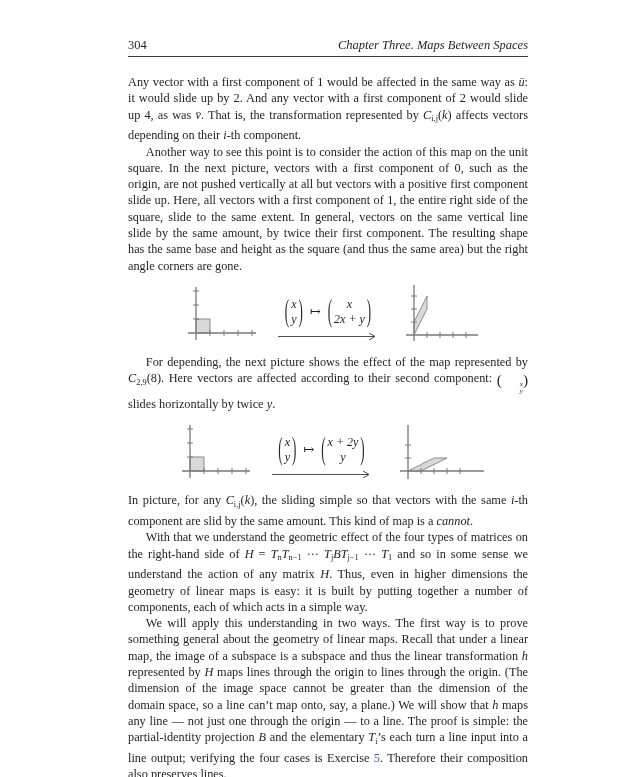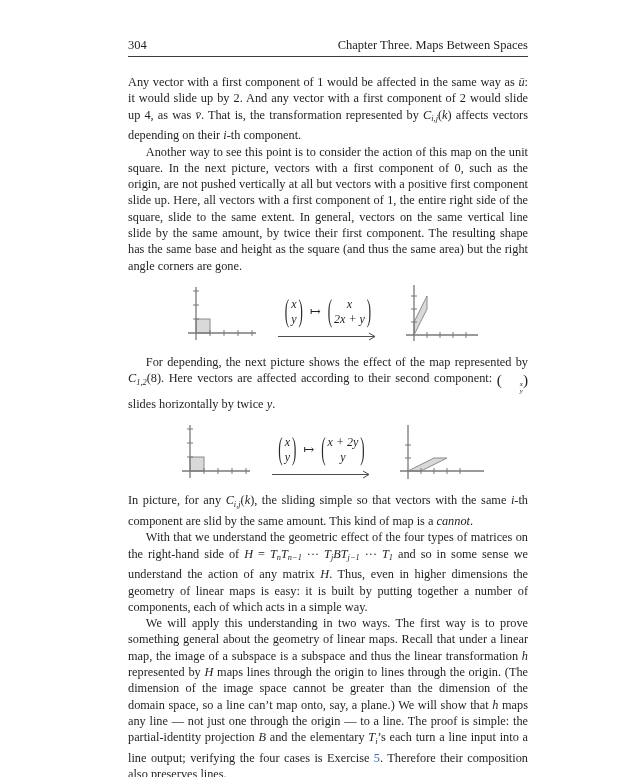--- a/index.html
+++ b/index.html
@@ -20,32 +20,32 @@
   }
   
   .pagehead {
     display: flex;
     justify-content: space-between;
     align-items: baseline;
     font-size: 12.5px;
     padding-bottom: 3px;
     border-bottom: 1px solid #3d3d3d;
   }
-  .pagehead .chap { }
+  .pagehead .chap { font-style: italic; }
   .bodytext { margin-top: 17px; }
   p.para {
     margin: 0;
     font-size: 12.3px;
     line-height: 16.3px;
     text-align: justify;
     text-indent: 1.45em;
   }
   p.para.noindent { text-indent: 0; }
   .i { font-style: italic; }
-  .sub { font-size: 0.68em; font-style: italic; vertical-align: -0.28em; letter-spacing: 0; margin-top: 16px; }
+  .sub { font-size: 0.68em; vertical-align: -0.28em; letter-spacing: 0; margin-top: 16px; }
   .link { color: var(--link, #3a66b0); }
   .vp { font-size: 1.25em; vertical-align: -0.22em; line-height: 1; }
   .stack {
     display: inline-flex;
     flex-direction: column;
     align-items: center;
     font-size: 0.58em;
     line-height: 1.08;
     font-style: italic;
     vertical-align: -0.5em;
@@ -151,21 +151,21 @@
           <line class="tk" x1="13" y1="39" x2="19" y2="39"></line>
           <line class="tk" x1="13" y1="26" x2="19" y2="26"></line>
           <line class="tk" x1="13" y1="13" x2="19" y2="13"></line>
           <line class="tk" x1="29" y1="49" x2="29" y2="55"></line>
           <line class="tk" x1="42" y1="49" x2="42" y2="55"></line>
           <line class="tk" x1="55" y1="49" x2="55" y2="55"></line>
           <line class="tk" x1="68" y1="49" x2="68" y2="55"></line>
         </svg>
       </div>
 
-      <p class="para"><span>For depending, the next picture shows the effect of the map represented by </span><span class="i">C</span><span class="sub">1,2</span><span>(8). Here vectors are affected according to their second component: </span><span class="vp">(</span><span class="stack">
+      <p class="para"><span>For depending, the next picture shows the effect of the map represented by </span><span class="i">C</span><span class="sub">2,9</span><span>(8). Here vectors are affected according to their second component: </span><span class="vp">(</span><span class="stack">
             <span>x</span>
             <span>y</span>
           </span><span class="vp">)</span><span> slides horizontally by twice </span><span class="i">y</span><span>.</span></p>
 
       <div class="fig">
         <svg class="panel" width="82" height="64" viewBox="0 0 82 64">
           <rect class="shape" x="20" y="36" width="14" height="14"></rect>
           <line class="ax" x1="20" y1="4" x2="20" y2="57"></line>
           <line class="ax" x1="12" y1="50" x2="80" y2="50"></line>
           <line class="tk" x1="17" y1="36" x2="23" y2="36"></line>

